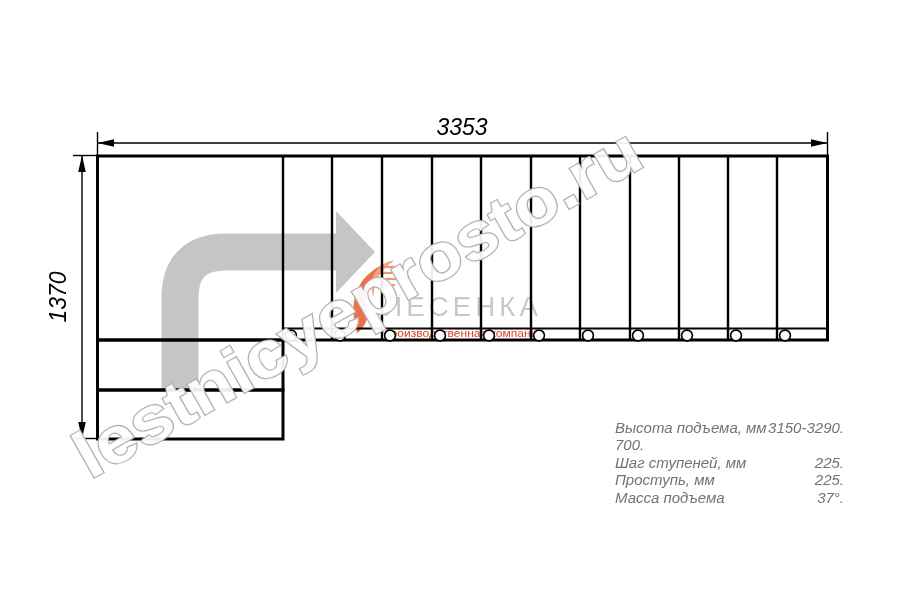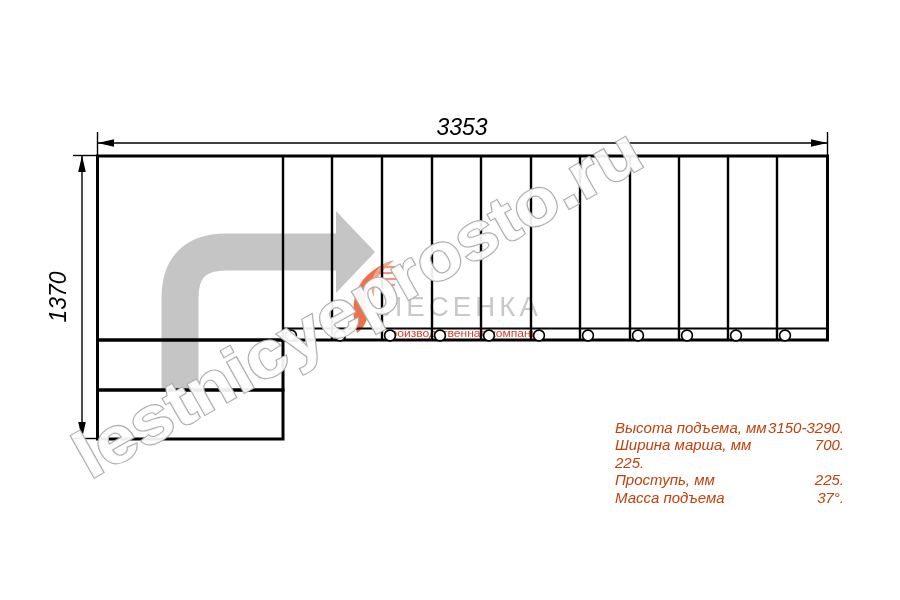--- a/index.html
+++ b/index.html
@@ -26,21 +26,21 @@
   .logo-name{font-family:"Liberation Sans",sans-serif;font-size:27px;letter-spacing:4px;fill:#c8c8c8;}
   .logo-tagline{font-family:"Liberation Sans",sans-serif;font-size:10px;fill:#e23c28;}
   .logo-stripe{stroke:#f2957a;stroke-width:2.2;}
 
   
   .watermark{font-family:"Liberation Sans",sans-serif;font-size:66px;font-weight:bold;
              fill:rgba(255,255,255,0.92);stroke:#aeaeae;stroke-width:2.2;paint-order:stroke fill;}
 
   
   .specs{position:absolute;left:615px;top:419px;width:229px;
-         font-style:italic;font-size:15px;line-height:17.4px;color:#c2410c;}
+         font-style:italic;font-size:15px;line-height:17.4px;color:#737373;}
   .spec-row{display:flex;justify-content:space-between;white-space:nowrap;}
   .spec-label{text-align:left;}
   .spec-value{text-align:left;}
 </style>
 </head>
 <body>
 
 <div id="stage" data-name="stair-plan-page">
 
   <svg width="900" height="600" viewBox="0 0 900 600" data-name="stair-plan-drawing">
@@ -121,24 +121,24 @@
 
     <text class="watermark" data-name="watermark-text" x="0" y="0" transform="translate(90,480) rotate(-29.5)" textLength="640" lengthAdjust="spacingAndGlyphs">lestnicyeprosto.ru</text>
   </svg>
 
   <div class="specs" data-name="specs-table">
     <div class="spec-row" data-name="spec-row">
       <span class="spec-label" data-name="spec-label">Высота подъема, мм</span>
       <span class="spec-value" data-name="spec-value">3150-3290.</span>
     </div>
     <div class="spec-row" data-name="spec-row">
-      <span class="spec-label" data-name="spec-label">Ширина марша, мм</span>
       <span class="spec-value" data-name="spec-value">700.</span>
     </div>
     <div class="spec-row" data-name="spec-row">
+      <span class="spec-label" data-name="spec-label">Шаг ступеней, мм</span>
       <span class="spec-value" data-name="spec-value">225.</span>
     </div>
     <div class="spec-row" data-name="spec-row">
       <span class="spec-label" data-name="spec-label">Проступь, мм</span>
       <span class="spec-value" data-name="spec-value">225.</span>
     </div>
     <div class="spec-row" data-name="spec-row">
       <span class="spec-label" data-name="spec-label">Масса подъема</span>
       <span class="spec-value" data-name="spec-value">37°.</span>
     </div>

